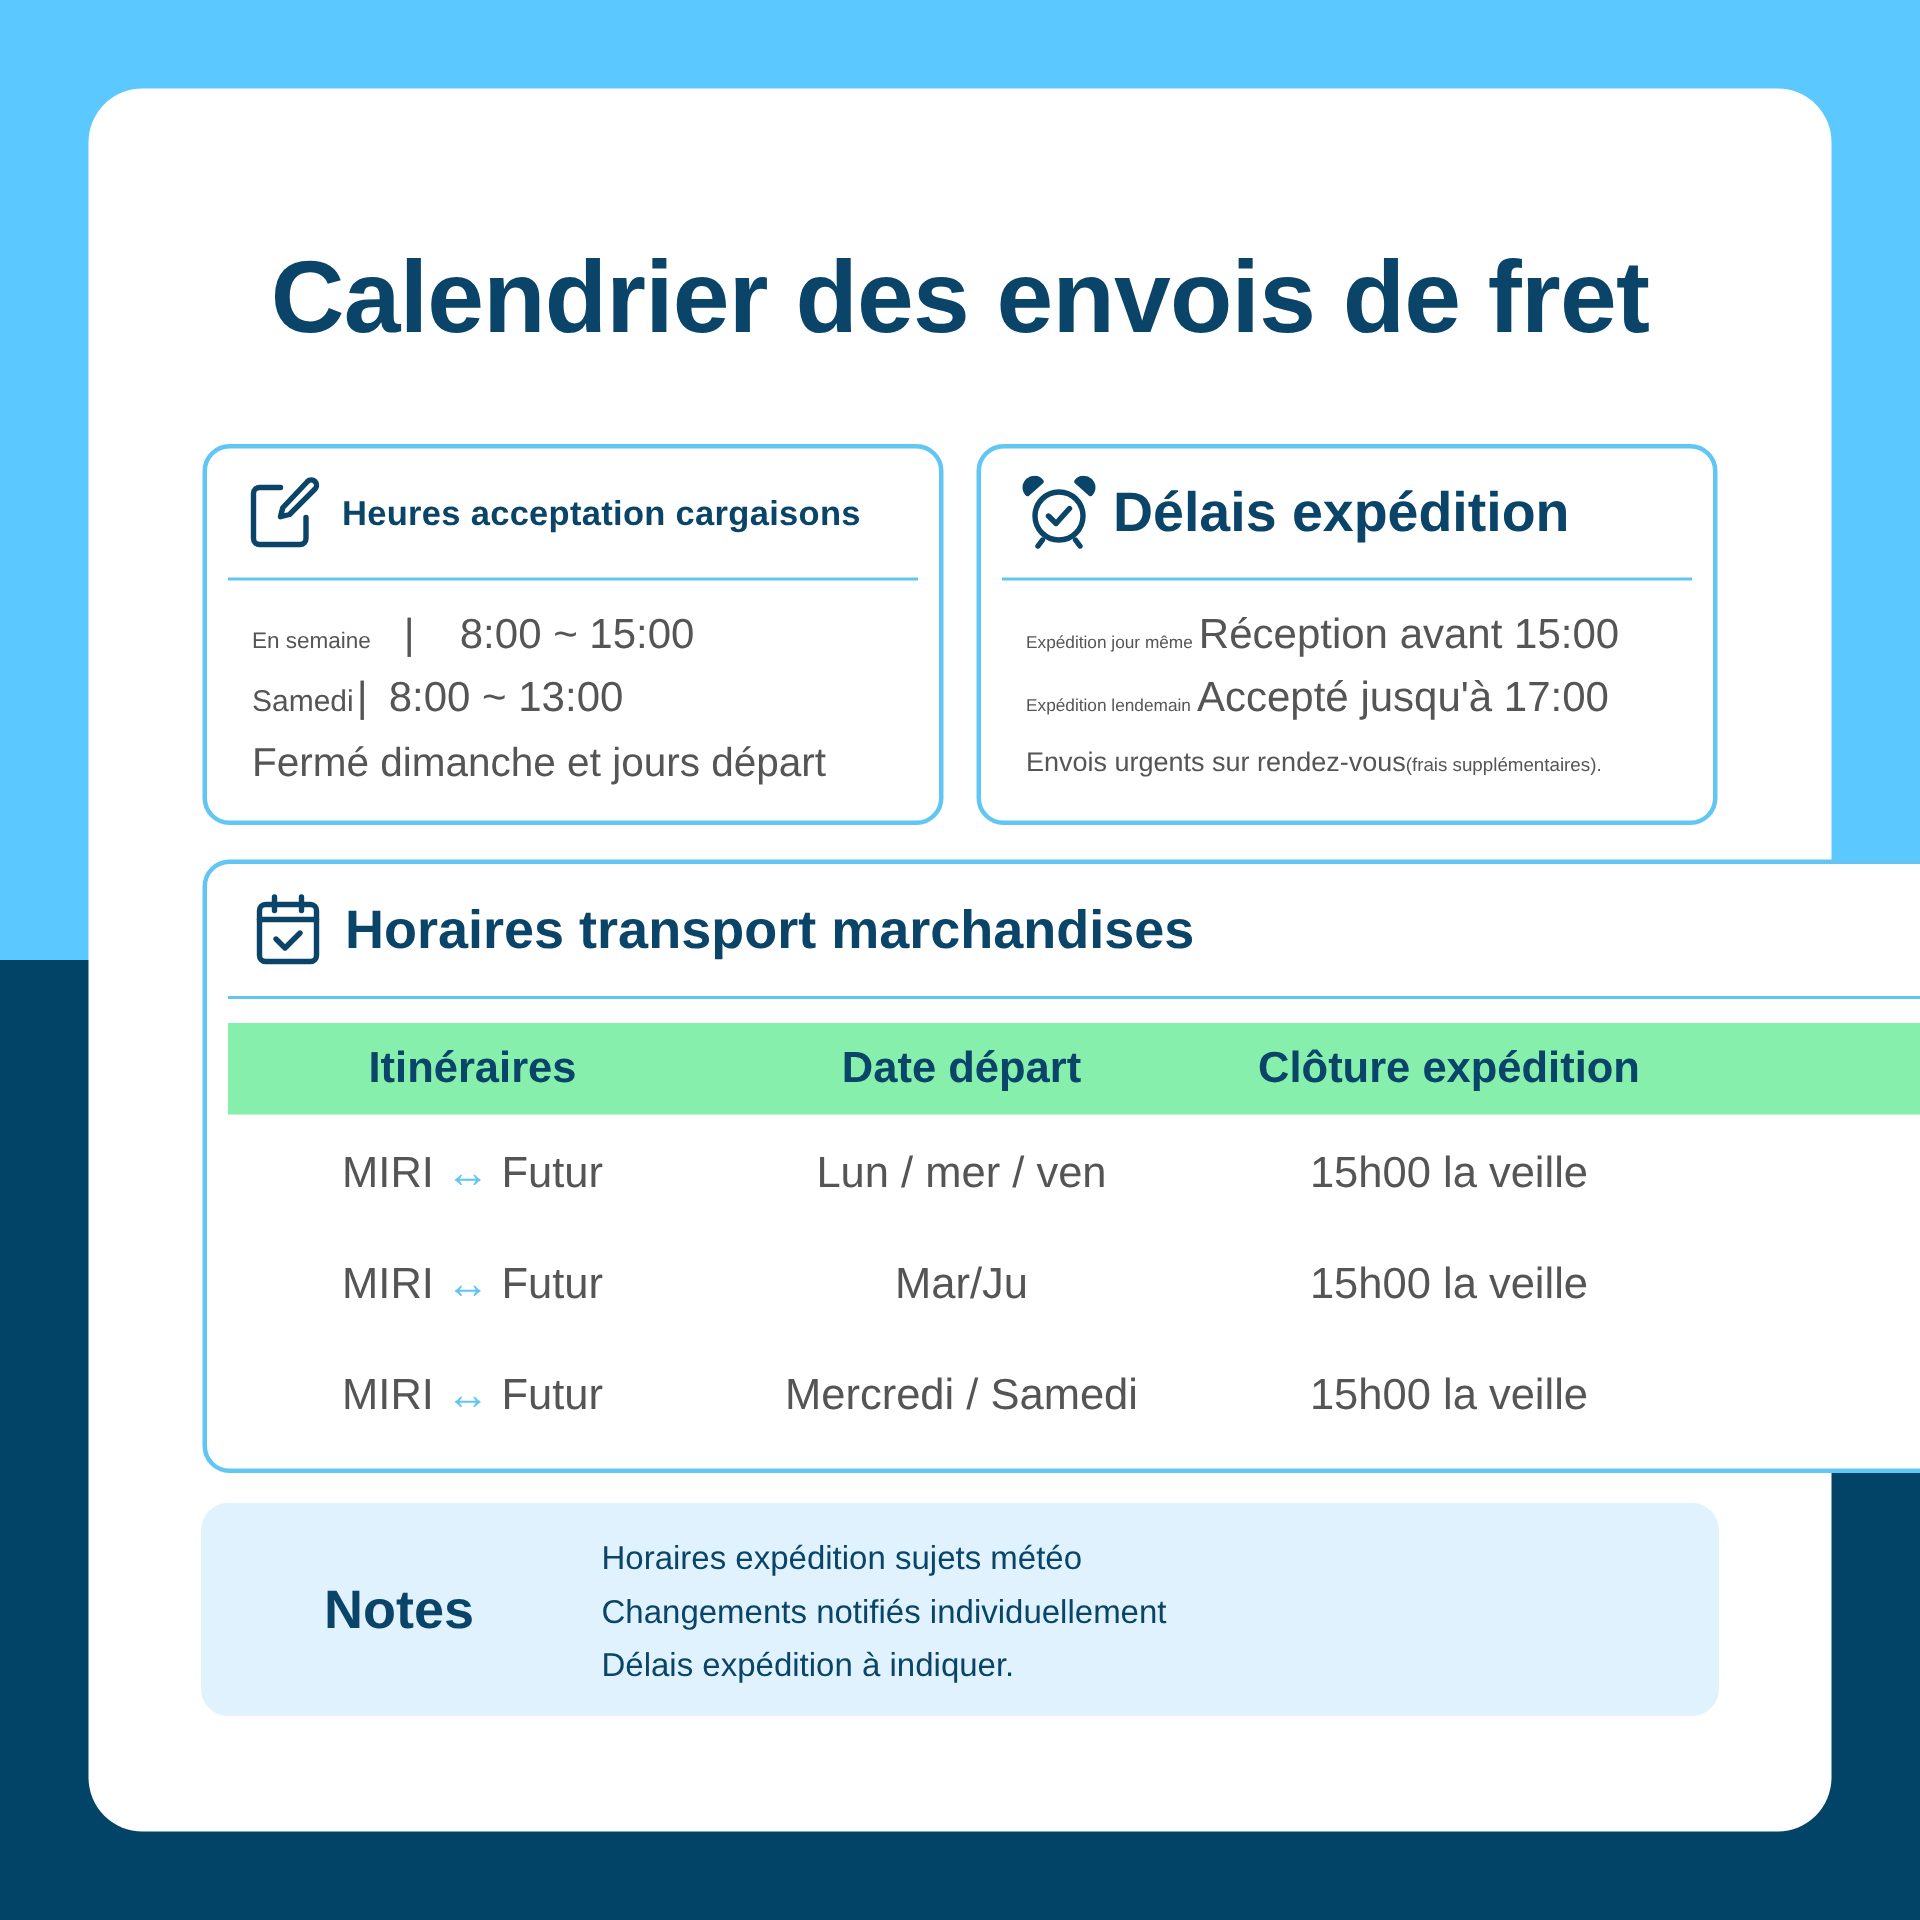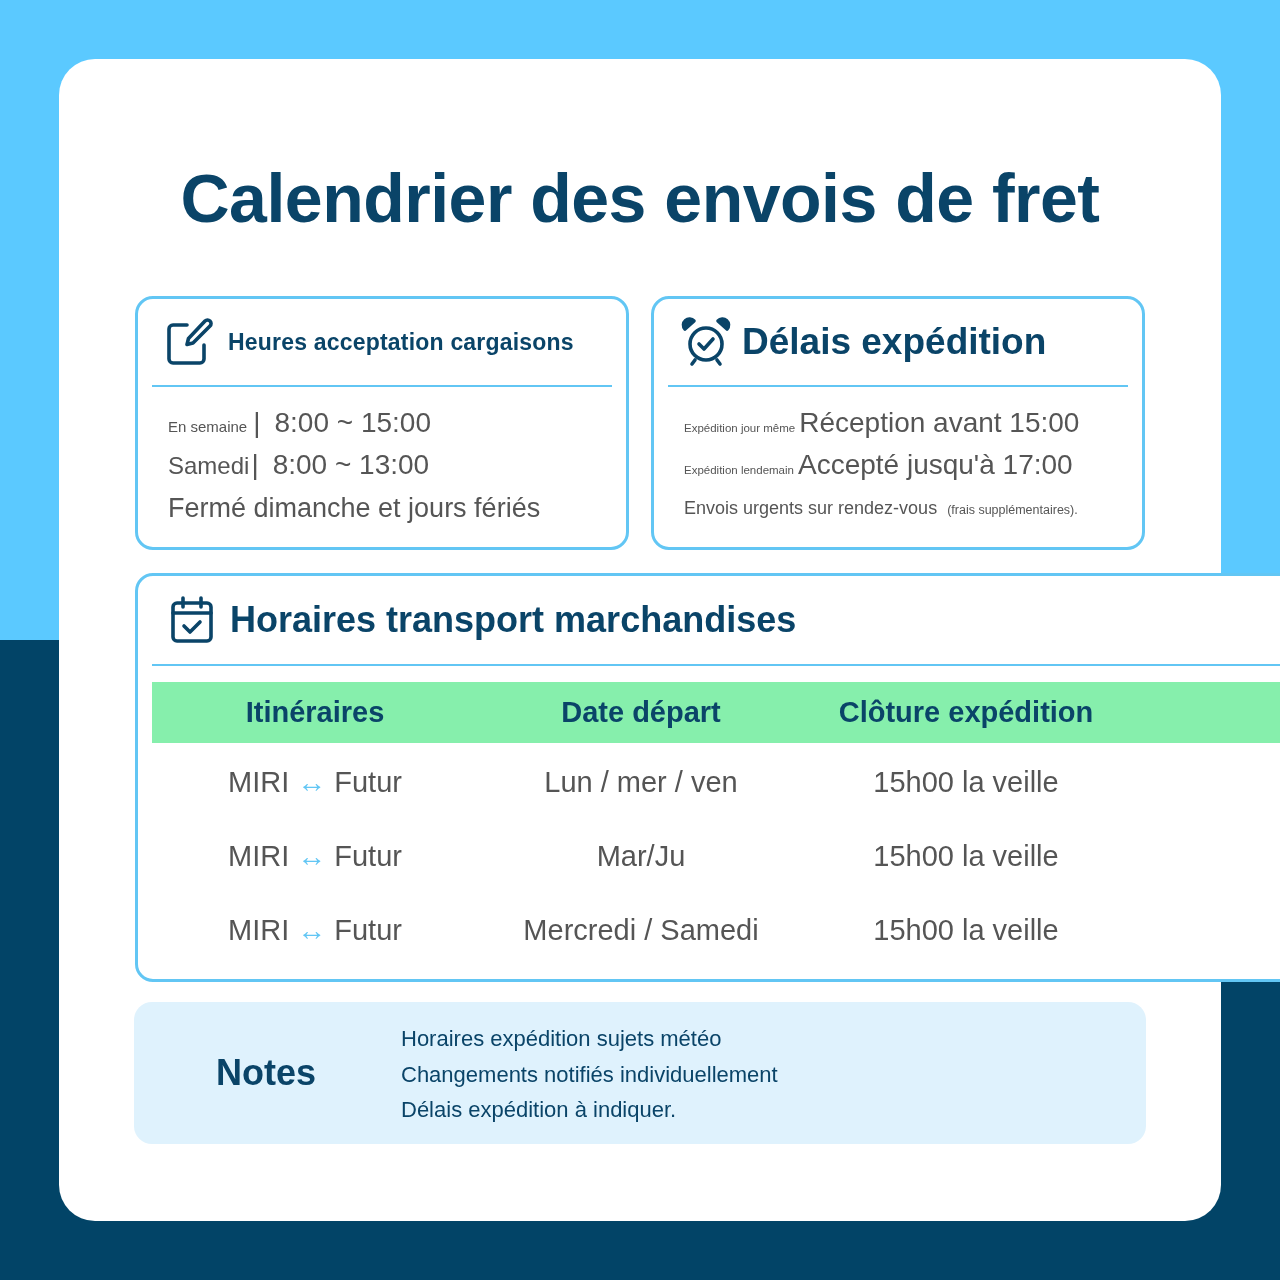--- a/index.html
+++ b/index.html
@@ -37,37 +37,37 @@
       display: flex; align-items: center;
     }
     .panel-head .icon { width: 56px; height: 56px; display: flex; align-items: center; justify-content: center; }
     .head-text { color: #0A4468; font-weight: 700; }
     
     #p1 { left: 135px; top: 296px; width: 494px; height: 254px; }
     #p1 .panel-head { padding-left: 8px; }
     #p1 .head-text { font-size: 23px; margin-left: 12px; letter-spacing: 0.2px; }
     .row { position: absolute; left: 30px; display: flex; align-items: baseline; color: #555; }
     .row .small { font-size: 15px; }
-    .row .med { font-size: 24px; }
+    .row .med { font-size: 20px; }
     .row .sep { font-size: 28px; margin: 0 14px 0 6px; }
     .row .big { font-size: 28px; text-align: right; }
-    #p1 .r1 { top: 108px; }
+    #p1 .r1 { top: 108px; gap: 16px; }
     #p1 .r2 { top: 150px; }
     #p1 .r3 { top: 194px; font-size: 27px; }
     
     #p2 { left: 651px; top: 296px; width: 494px; height: 254px; }
     #p2 .panel-head { padding-left: 10px; }
     #p2 .head-text { font-size: 37px; margin-left: 8px; }
     #p2 .r1 { top: 108px; }
     #p2 .r2 { top: 150px; }
     #p2 .r3 { top: 199px; }
     #p2 .tiny { font-size: 11.5px; margin-right: 4px; }
     #p2 .big { font-size: 28px; }
     #p2 .mid { font-size: 18px; }
-    #p2 .paren { font-size: 12.5px; margin-left: 10px; }
+    #p2 .paren { font-size: 12.5px; margin-left: 0; }
     
     #p3 { left: 135px; top: 573px; width: 1216px; height: 409px; }
     #p3 .panel-head { height: 90px; padding-left: 12px; }
     #p3 .head-text { font-size: 36px; margin-left: 10px; }
     .thead {
       position: absolute; left: 14px; right: 14px; top: 106px; height: 61px;
       background: #86efac; display: flex; align-items: center;
     }
     .col { text-align: center; }
     .c1 { width: 326px; }
@@ -113,21 +113,21 @@
   <div class="row r1">
     <span class="small">En semaine</span>
     <span class="sep">|</span>
     <span class="big">8:00 ~ 15:00</span>
   </div>
   <div class="row r2">
     <span class="med">Samedi</span>
     <span class="sep" style="margin-left:2px">|</span>
     <span class="big">8:00 ~ 13:00</span>
   </div>
-  <div class="row r3">Fermé dimanche et jours fériés</div>
+  <div class="row r3">Fermé dimanche et jours départ</div>
 </div>
 
 <div class="panel" id="p2">
   <div class="panel-head">
     <span class="icon">
       <svg width="50" height="50" viewBox="0 0 50 50" fill="none" stroke="#0A4468" stroke-width="3.6" stroke-linecap="round" stroke-linejoin="round">
         <circle cx="25" cy="27" r="16"></circle>
         <path d="M18 27 L23 32 L32 22"></path>
         <path d="M14 43 L11 47 M36 43 L39 47"></path>
         <path d="M4 12 a6 6 0 0 1 9 -8 Z" fill="#0A4468"></path>

